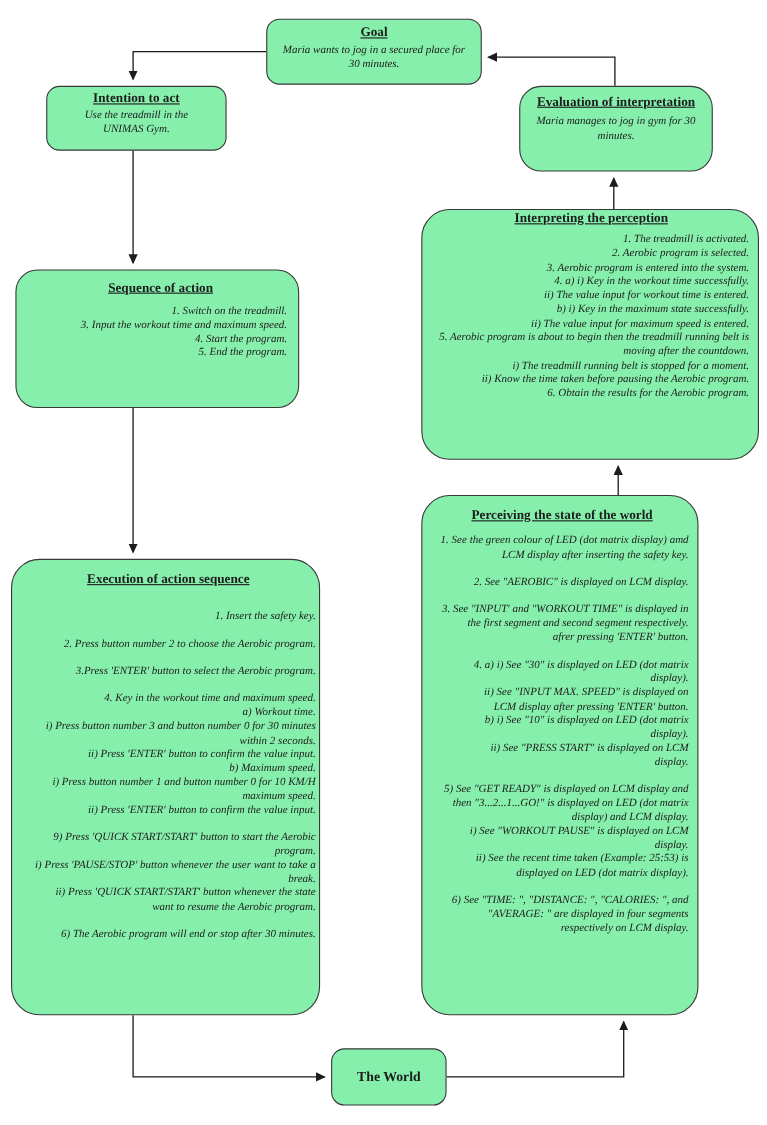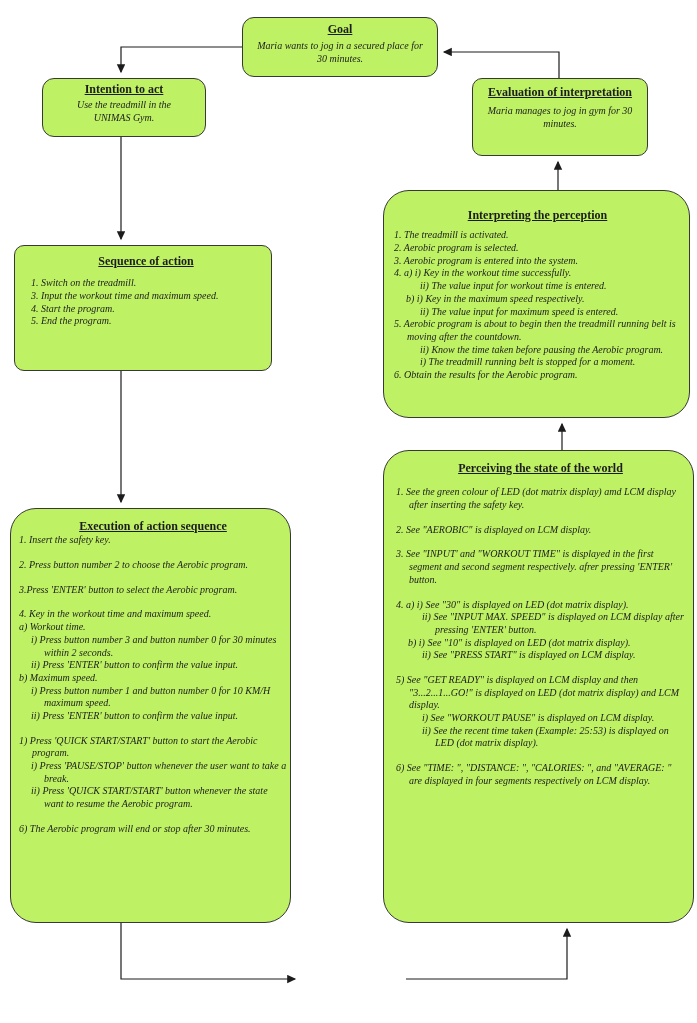--- a/index.html
+++ b/index.html
@@ -3,54 +3,54 @@
 <meta charset="utf-8">
 <style>
   html,body { margin:0; padding:0; background:#ffffff; }
   .canvas {
     position:relative; width:697px; height:1023px; background:#fff;
     font-family:"Liberation Serif","DejaVu Serif",serif; color:#1c1c1c;
     overflow:hidden;
   }
   .arrows { position:absolute; left:0; top:0; width:697px; height:1023px; pointer-events:none; }
   .box {
-    position:absolute; background:#bef264; border:1.2px solid #383838;
+    position:absolute; background:#86efac; border:1.2px solid #383838;
     box-sizing:border-box;
   }
   .r-sm { border-radius:12px; }
-  .r-md { border-radius:10px; }
+  .r-md { border-radius:20px; }
   .r-lg { border-radius:26px; }
   .title {
     font-weight:bold; text-decoration:underline; text-align:center;
     font-size:12px; line-height:1.2;
   }
   .body { font-size:10px; line-height:1.28;font-style:italic; }
   .center { text-align:center; }
   .flexcol { display:flex; flex-direction:column; justify-content:center; align-items:center; }
-  .list { text-align:left; }
+  .list { text-align:right; }
   .list .li { padding-left:13px; text-indent:-13px; line-height:1.27; }
   .list .i1 { margin-left:12px; }
   .list .i2 { margin-left:26px; }
   .list .gap { margin-top:12px; }
 
   
   .goal        { left:242px; top:17px;  width:196px; height:60px;  padding:4px 8px; }
   .goal .title { margin-bottom:4px; }
   .intention   { left:42px;  top:78px;  width:164px; height:59px;  padding:3px 20px; }
   .intention .title { margin-bottom:3px; }
   .evaluation  { left:472px; top:78px;  width:176px; height:78px;  padding:6px 7px; }
   .evaluation .title { margin-bottom:6px; }
   .sequence    { left:14px;  top:245px; width:258px; height:126px; padding:8px 10px 6px 16px; }
   .sequence .title { margin-bottom:9px; }
-  .interpret   { left:383px; top:190px; width:307px; height:228px; padding:17px 8px 4px 10px; }
+  .interpret   { left:383px; top:190px; width:307px; height:228px; padding:0 8px 4px 10px; }
   .interpret .title { margin-bottom:7px; }
-  .perceive    { left:383px; top:450px; width:311px; height:473px; padding:10px 8px 4px 12px; }
+  .perceive    { left:383px; top:450px; width:252px; height:473px; padding:10px 8px 4px 12px; }
   .perceive .title { margin-bottom:11px; }
   .execution   { left:10px;  top:508px; width:281px; height:415px; padding:10px 3px 4px 8px; }
-  .execution .title { margin-bottom:1px; }
+  .execution .title { margin-bottom:22px; }
   .world       { left:301px; top:953px; width:105px; height:52px; }
   .world-label { font-weight:bold; font-size:12.5px; text-decoration:none; }
 </style>
 </head>
 <body>
 
 <div class="canvas">
 
   <svg class="arrows" viewBox="0 0 697 1023" xmlns="http://www.w3.org/2000/svg">
     <defs>
@@ -96,25 +96,25 @@
   </div>
 
   <div class="box r-lg interpret">
     <div class="title">Interpreting the perception</div>
     <div class="body list">
         <div class="li i0">1. The treadmill is activated.</div>
         <div class="li i0">2. Aerobic program is selected.</div>
         <div class="li i0">3. Aerobic program is entered into the system.</div>
         <div class="li i0">4. a) i) Key in the workout time successfully.</div>
         <div class="li i2">ii) The value input for workout time is entered.</div>
-        <div class="li i1">b) i) Key in the maximum speed respectively.</div>
+        <div class="li i1">b) i) Key in the maximum state successfully.</div>
         <div class="li i2">ii) The value input for maximum speed is entered.</div>
         <div class="li i0">5. Aerobic program is about to begin then the treadmill running belt is moving after the countdown.</div>
+        <div class="li i2">i) The treadmill running belt is stopped for a moment.</div>
         <div class="li i2">ii) Know the time taken before pausing the Aerobic program.</div>
-        <div class="li i2">i) The treadmill running belt is stopped for a moment.</div>
         <div class="li i0">6. Obtain the results for the Aerobic program.</div>
       </div>
   </div>
 
   <div class="box r-lg perceive">
     <div class="title">Perceiving the state of the world</div>
     <div class="body list">
         <div class="li i0">1. See the green colour of LED (dot matrix display) amd LCM display after inserting the safety key.</div>
         <div class="li i0 gap">2. See "AEROBIC" is displayed on LCM display.</div>
         <div class="li i0 gap">3. See "INPUT' and "WORKOUT TIME" is displayed in the first segment and second segment respectively. afrer pressing 'ENTER' button.</div>
@@ -135,21 +135,24 @@
         <div class="li i0">1. Insert the safety key.</div>
         <div class="li i0 gap">2. Press button number 2 to choose the Aerobic program.</div>
         <div class="li i0 gap">3.Press 'ENTER' button to select the Aerobic program.</div>
         <div class="li i0 gap">4. Key in the workout time and maximum speed.</div>
         <div class="li i0">a) Workout time.</div>
         <div class="li i1">i) Press button number 3 and button number 0 for 30 minutes within 2 seconds.</div>
         <div class="li i1">ii) Press 'ENTER' button to confirm the value input.</div>
         <div class="li i0">b) Maximum speed.</div>
         <div class="li i1">i) Press button number 1 and button number 0 for 10 KM/H maximum speed.</div>
         <div class="li i1">ii) Press 'ENTER' button to confirm the value input.</div>
-        <div class="li i0 gap">1) Press 'QUICK START/START' button to start the Aerobic program.</div>
+        <div class="li i0 gap">9) Press 'QUICK START/START' button to start the Aerobic program.</div>
         <div class="li i1">i) Press 'PAUSE/STOP' button whenever the user want to take a break.</div>
         <div class="li i1">ii) Press 'QUICK START/START' button whenever the state want to resume the Aerobic program.</div>
         <div class="li i0 gap">6) The Aerobic program will end or stop after 30 minutes.</div>
       </div>
   </div>
 
+  <div class="box r-sm world flexcol">
+    <div class="title world-label">The World</div>
+  </div>
 
 </div>
 
 </body></html>

